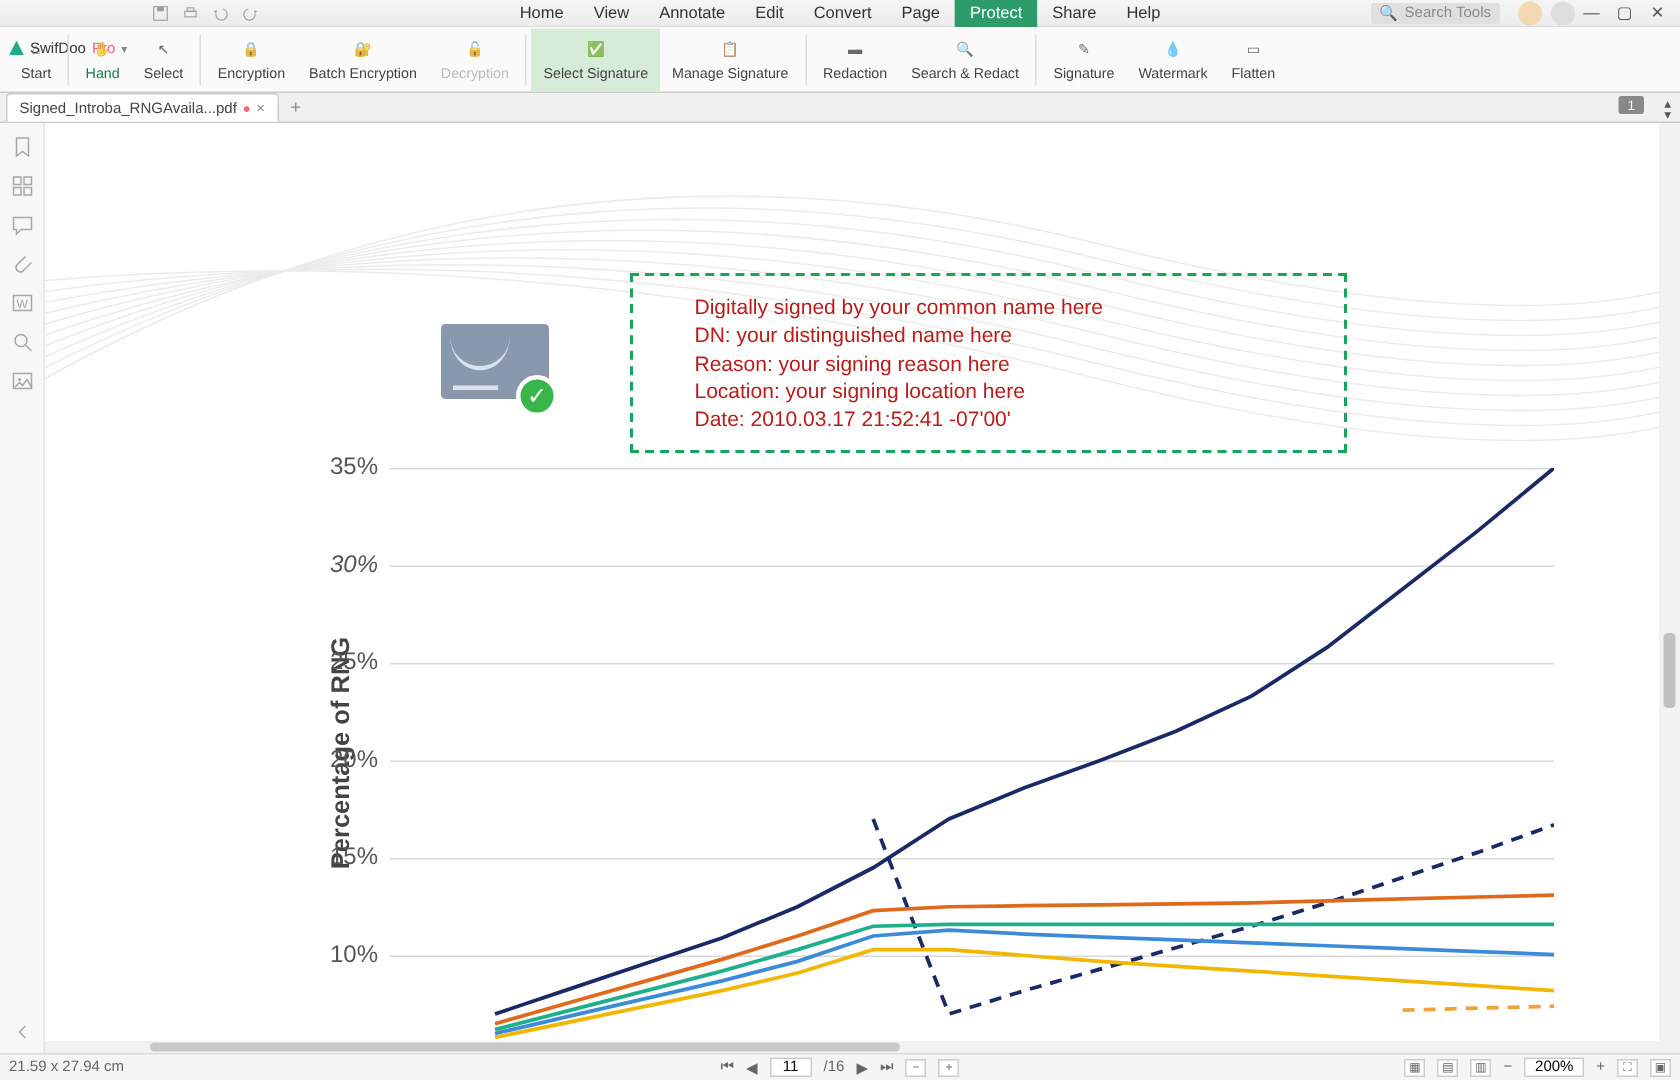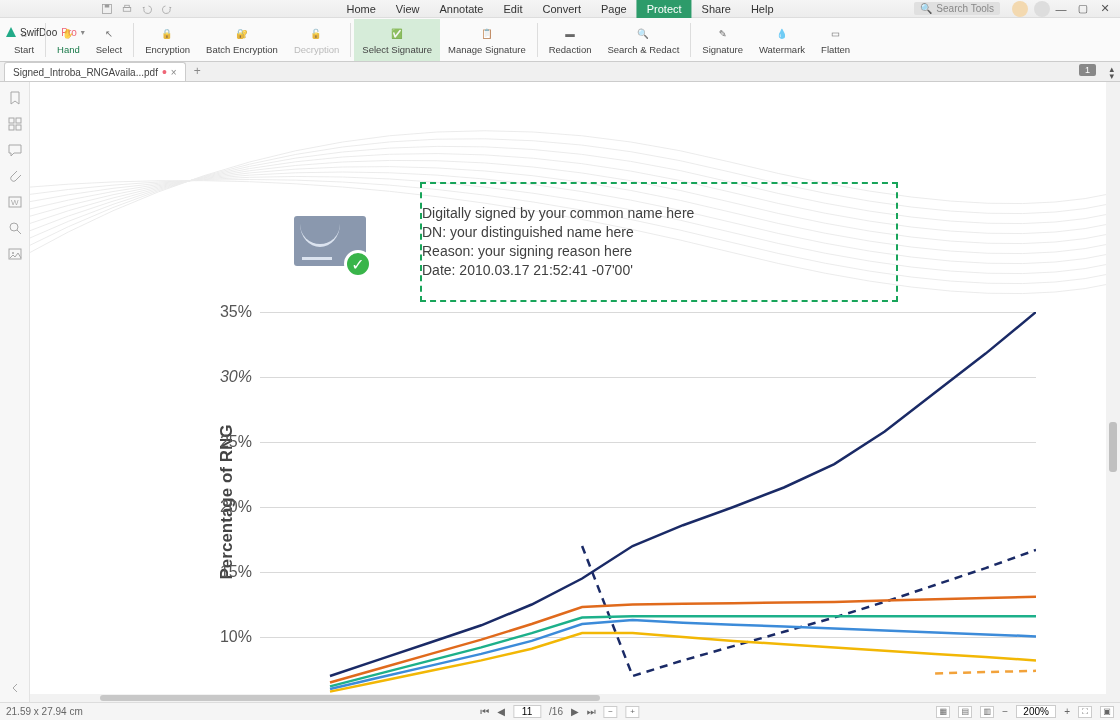--- a/index.html
+++ b/index.html
@@ -55,21 +55,21 @@
 
 
 .doc{position:absolute;inset:0;overflow:hidden;}
 .bgwaves{position:absolute;top:0;left:0;right:0;height:220px;opacity:.35;}
 .sigblock{position:absolute;left:390px;top:100px;width:478px;height:120px;border:2px dashed #18a45a;display:flex;align-items:center;}
 .sigimg{position:absolute;left:-128px;top:32px;width:72px;height:50px;background:#8a98ae;border-radius:3px;}
 .sigimg::before{content:"";position:absolute;left:6px;top:8px;width:40px;height:20px;border-bottom:3px solid #dbe3ef;border-radius:0 0 50% 50%/0 0 100% 100%;}
 .sigimg::after{content:"";position:absolute;left:8px;bottom:6px;width:30px;height:3px;background:#dbe3ef;}
 .sigcheck{position:absolute;left:-78px;top:66px;width:28px;height:28px;border-radius:50%;background:#39b54a;border:3px solid #fff;display:flex;align-items:center;justify-content:center;color:#fff;font-size:16px;}
 .signame{font-family:"Brush Script MT","Segoe Script",cursive;font-style:italic;font-size:34px;color:#222;padding-left:40px;flex:0 0 240px;}
-.sigmeta{font-size:14px;color:#404040;line-height:1.35;}
+.sigmeta{font-size:14px;color:#b91c1c;line-height:1.35;margin-left:41px;}
 .chart{position:absolute;left:130px;top:220px;right:40px;bottom:0;}
 .ylabel{position:absolute;left:0;top:50%;transform:translateX(-10px) translateY(-50%) rotate(-90deg);transform-origin:center;font-size:17px;font-weight:600;color:#444;white-space:nowrap;}
 .grid{position:absolute;left:100px;right:30px;top:10px;bottom:0;}
 .gline{position:absolute;left:0;right:0;height:1px;background:#d9d9d9;}
 .gtick{position:absolute;right:100%;padding-right:8px;font-size:16px;color:#555;transform:translateY(-50%);}
 svg.plot{position:absolute;left:100px;right:30px;top:10px;bottom:0;width:calc(100% - 130px);height:calc(100% - 10px);}
 
 .hscroll{position:absolute;left:30px;right:14px;bottom:18px;height:8px;background:#f2f2f2;}
 .hscroll .t{position:absolute;left:70px;width:500px;top:1px;height:6px;background:#c8c8c8;border-radius:3px;}
 
@@ -253,20 +253,21 @@
       </g>
     </svg>
 
     <div class="sigblock">
       <div class="sigimg"></div>
       <div class="sigcheck">✓</div>
       <div class="sigmeta" id="sigmeta">
           <div>Digitally signed by your common name here</div>
           <div>DN: your distinguished name here</div>
           <div>Reason: your signing reason here</div>
+          <div>Location: your signing location here</div>
           <div>Date: 2010.03.17 21:52:41 -07'00'</div>
         </div>
     </div>
 
     <div class="chart">
       <div class="ylabel">Percentage of RNG</div>
       <div class="grid" id="grid">
           <div class="gline" style="top: 325px;"></div>
           <div class="gtick" style="top: 325px;">10%</div>
           <div class="gline" style="top: 260px;"></div>

